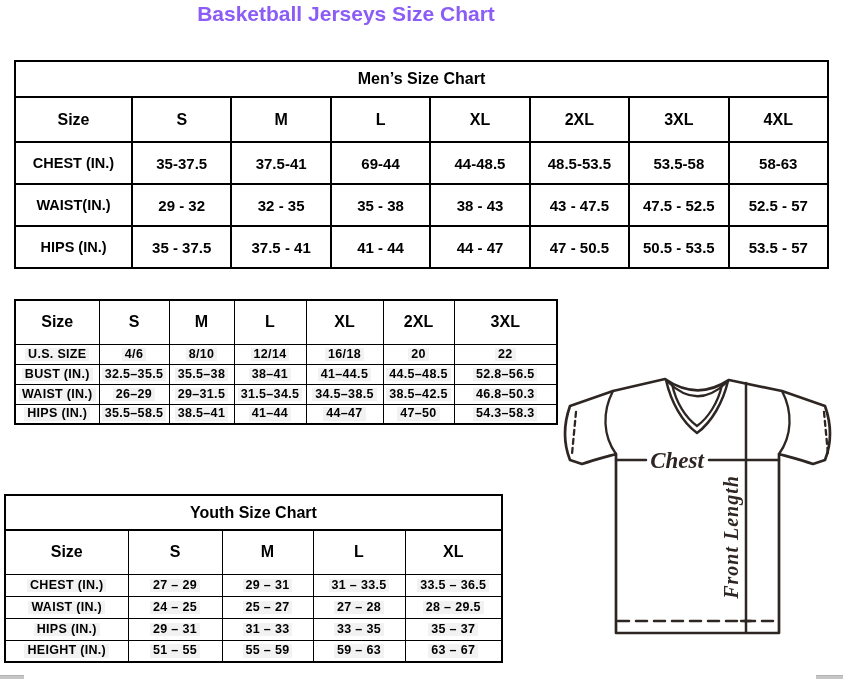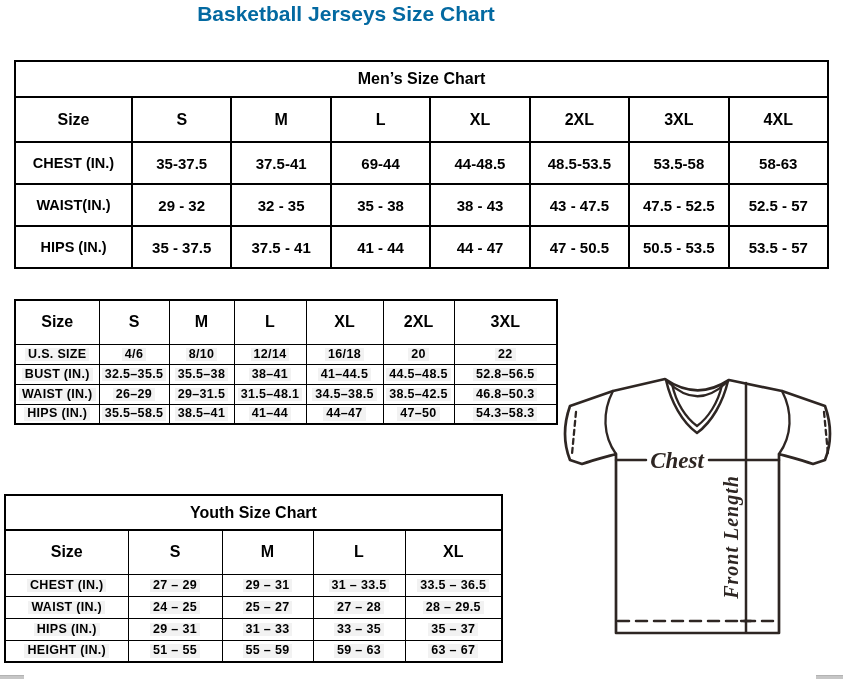--- a/index.html
+++ b/index.html
@@ -1,20 +1,20 @@
 <!DOCTYPE html>
 <html><head>
 <meta charset="utf-8">
 <style>
   html,body{margin:0;padding:0;}
   body{font-family:"Liberation Sans", sans-serif; background:#ffffff;}
   .page{position:relative; width:843px; height:679px; background:#ffffff; overflow:hidden;}
 
   .page-title{position:absolute; top:2px; left:0; width:692px; margin:0;
-    text-align:center; font-size:21px; font-weight:bold; color:#0369a1;}
+    text-align:center; font-size:21px; font-weight:bold; color:#8b5cf6;}
 
   table{position:absolute; border-collapse:collapse; table-layout:fixed; background:#fff;}
   th,td{border:2px solid #000; text-align:center; vertical-align:middle; padding:0;
     font-weight:bold; color:#000; overflow:hidden; white-space:nowrap;}
   tr.size-row th{font-size:16px;}
 
   
   .mens{left:14px; top:60px; width:815px;}
   .mens col.c0{width:117px;}
   .mens tr.cap{height:36px;}
@@ -155,21 +155,21 @@
         <td><span class="hl">35.5–38</span></td>
         <td><span class="hl">38–41</span></td>
         <td><span class="hl">41–44.5</span></td>
         <td><span class="hl">44.5–48.5</span></td>
         <td><span class="hl">52.8–56.5</span></td>
       </tr>
       <tr class="data-row">
         <td><span class="hl">WAIST (IN.)</span></td>
         <td><span class="hl">26–29</span></td>
         <td><span class="hl">29–31.5</span></td>
-        <td><span class="hl">31.5–48.1</span></td>
+        <td><span class="hl">31.5–34.5</span></td>
         <td><span class="hl">34.5–38.5</span></td>
         <td><span class="hl">38.5–42.5</span></td>
         <td><span class="hl">46.8–50.3</span></td>
       </tr>
       <tr class="data-row">
         <td><span class="hl">HIPS (IN.)</span></td>
         <td><span class="hl">35.5–58.5</span></td>
         <td><span class="hl">38.5–41</span></td>
         <td><span class="hl">41–44</span></td>
         <td><span class="hl">44–47</span></td>

